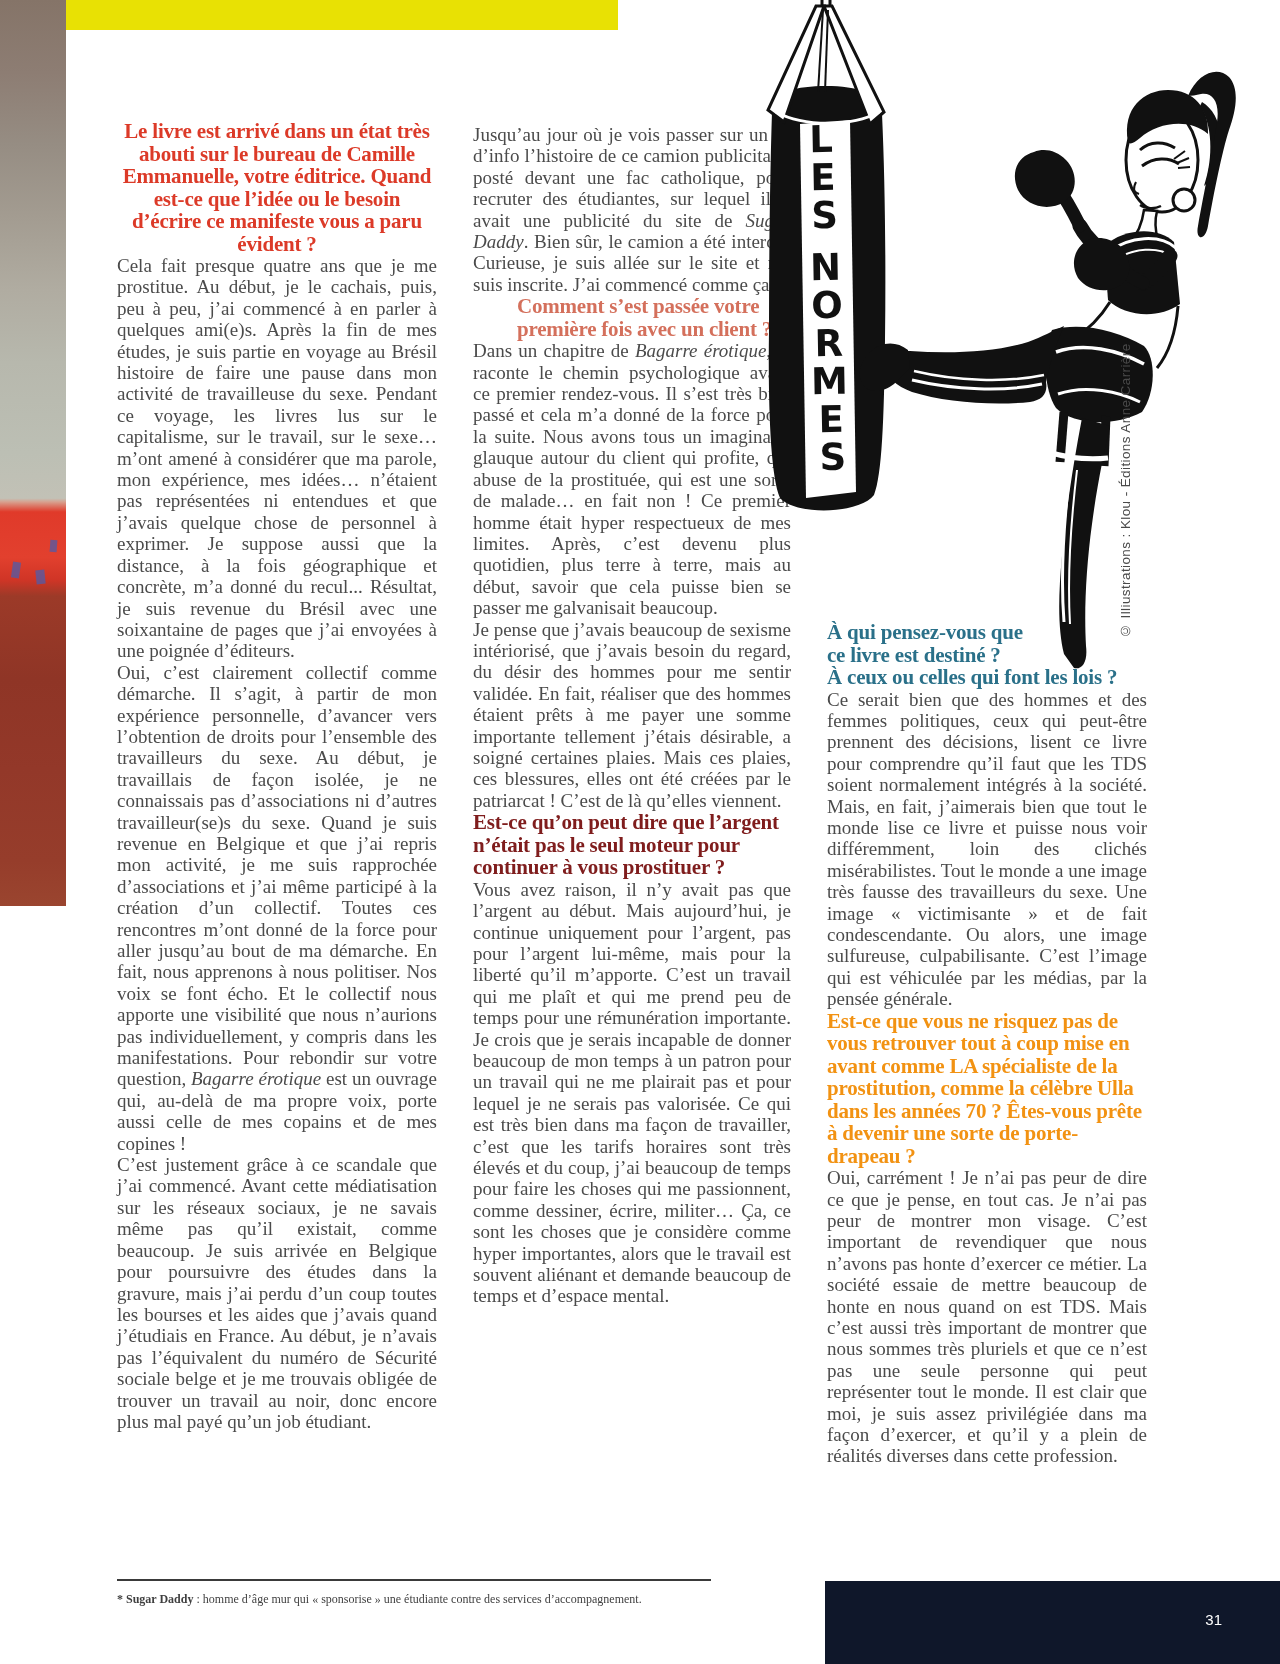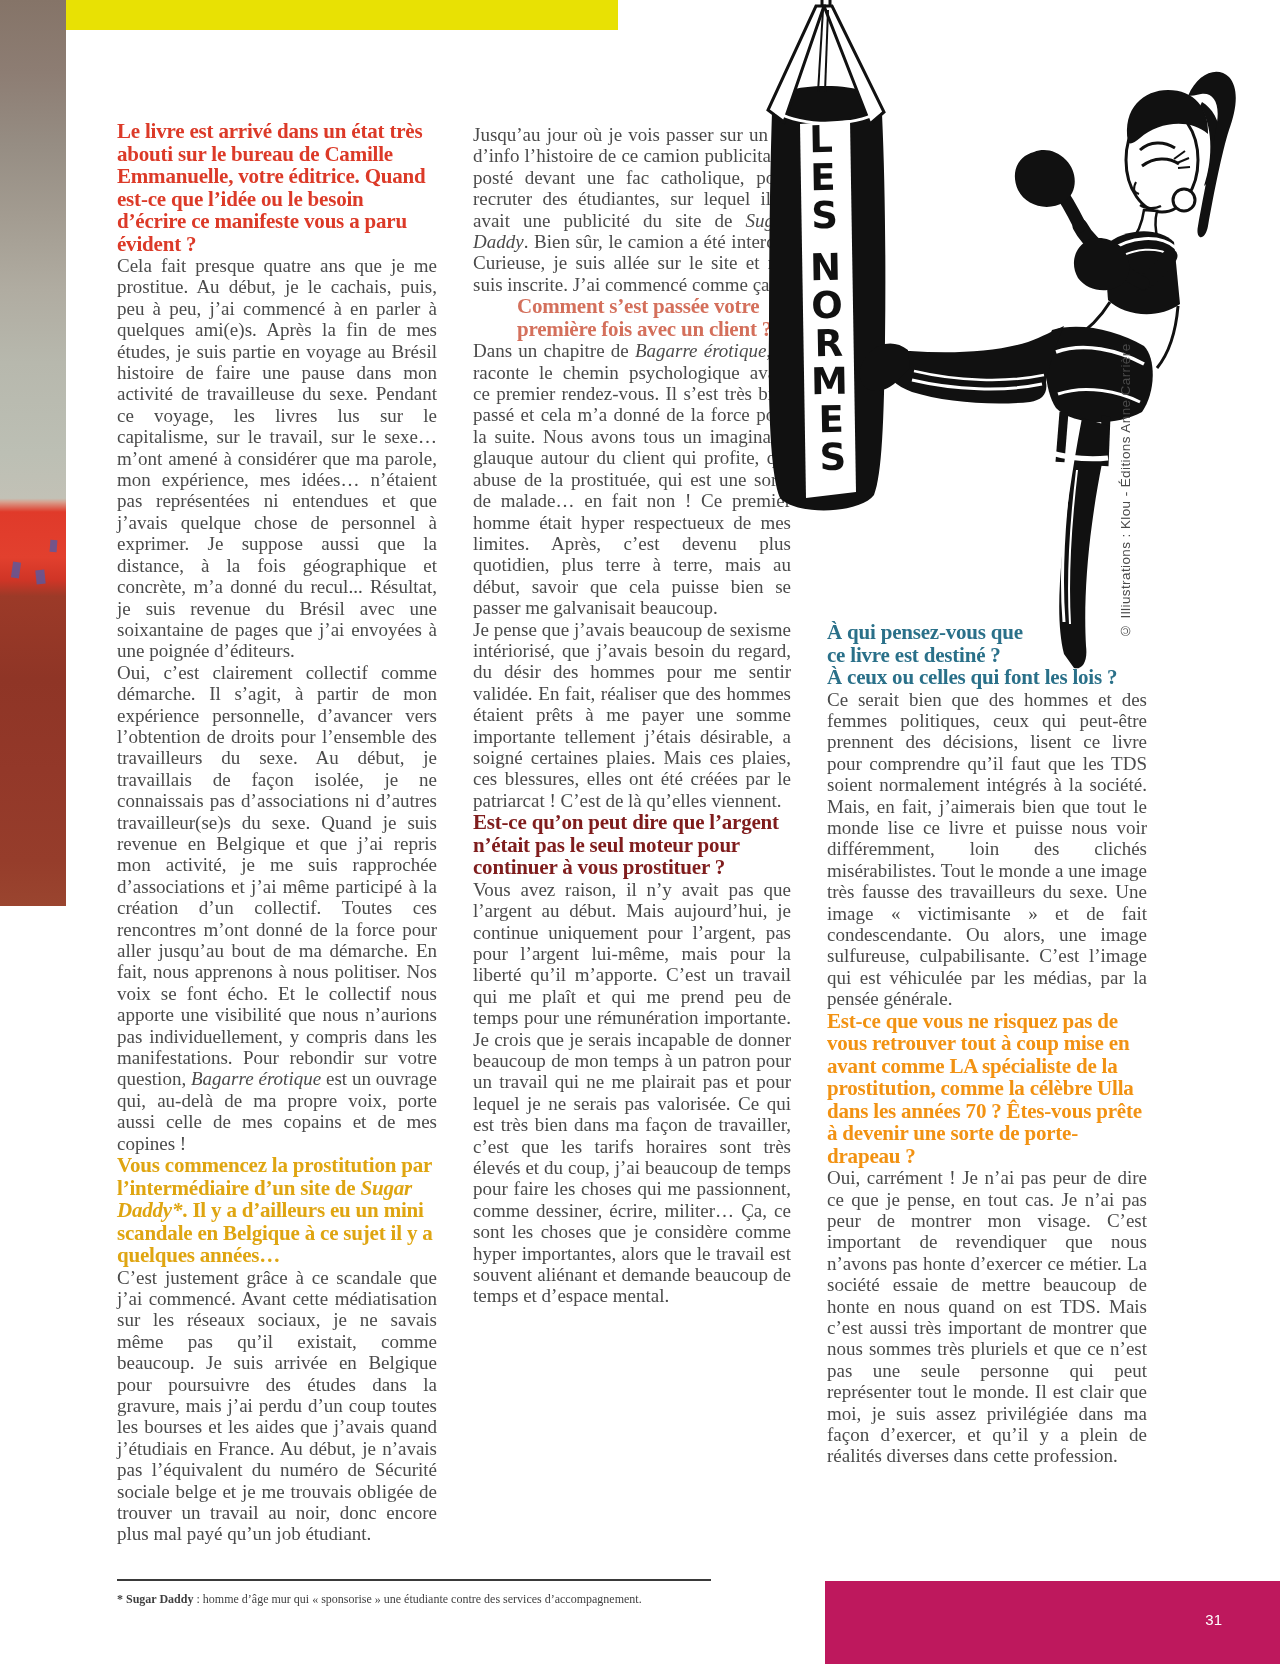--- a/index.html
+++ b/index.html
@@ -70,24 +70,23 @@
 
 <div class="photo-strip">
   <div class="strip-mark" style="left:12px;top:562px;width:8px;height:16px;transform:rotate(8deg);"></div>
   <div class="strip-mark" style="left:36px;top:570px;width:9px;height:14px;transform:rotate(-6deg);"></div>
   <div class="strip-mark" style="left:50px;top:540px;width:7px;height:12px;transform:rotate(4deg);"></div>
 </div>
 
 <div class="yellow-bar" id="yellowbar" style="background: rgb(232, 225, 4);"></div>
 
 <div class="col" id="col-left">
-  <p class="h first" style="color: rgb(220, 58, 40);"><span>Le livre est arrivé dans un état très abouti sur le bureau de Camille Emmanuelle, votre éditrice. Quand est-ce que l’idée ou le besoin d’écrire ce manifeste vous a paru évident ?</span></p>
+  <p class="h first" style="color: rgb(220, 58, 40); text-align: center;"><span>Le livre est arrivé dans un état très abouti sur le bureau de Camille Emmanuelle, votre éditrice. Quand est-ce que l’idée ou le besoin d’écrire ce manifeste vous a paru évident ?</span></p>
   <p><span>Cela fait presque quatre ans que je me prostitue. Au début, je le cachais, puis, peu à peu, j’ai commencé à en parler à quelques ami(e)s. Après la fin de mes études, je suis partie en voyage au Brésil histoire de faire une pause dans mon activité de travailleuse du sexe. Pendant ce voyage, les livres lus sur le capitalisme, sur le travail, sur le sexe… m’ont amené à considérer que ma parole, mon expérience, mes idées… n’étaient pas représentées ni entendues et que j’avais quelque chose de personnel à exprimer. Je suppose aussi que la distance, à la fois géographique et concrète, m’a donné du recul... Résultat, je suis revenue du Brésil avec une soixantaine de pages que j’ai envoyées à une poignée d’éditeurs.</span></p>
   <p><span>Oui, c’est clairement collectif comme démarche. Il s’agit, à partir de mon expérience personnelle, d’avancer vers l’obtention de droits pour l’ensemble des travailleurs du sexe. Au début, je travaillais de façon isolée, je ne connaissais pas d’associations ni d’autres travailleur(se)s du sexe. Quand je suis revenue en Belgique et que j’ai repris mon activité, je me suis rapprochée d’associations et j’ai même participé à la création d’un collectif. Toutes ces rencontres m’ont donné de la force pour aller jusqu’au bout de ma démarche. En fait, nous apprenons à nous politiser. Nos voix se font écho. Et le collectif nous apporte une visibilité que nous n’aurions pas individuellement, y compris dans les manifestations. Pour rebondir sur votre question, </span><span class="it">Bagarre érotique</span><span> est un ouvrage qui, au-delà de ma propre voix, porte aussi celle de mes copains et de mes copines !</span></p>
-  <p class="h" style="color: rgb(223, 165, 17);"><span>Vous commencez la prostitution par l’intermédiaire d’un site de </span><span class="it">Sugar Daddy*</span><span>. Il y a d’ailleurs eu un mini scandale en Belgique à ce sujet il y a quelques années…</span></p>
   <p><span>C’est justement grâce à ce scandale que j’ai commencé. Avant cette médiatisation sur les réseaux sociaux, je ne savais même pas qu’il existait, comme beaucoup. Je suis arrivée en Belgique pour poursuivre des études dans la gravure, mais j’ai perdu d’un coup toutes les bourses et les aides que j’avais quand j’étudiais en France. Au début, je n’avais pas l’équivalent du numéro de Sécurité sociale belge et je me trouvais obligée de trouver un travail au noir, donc encore plus mal payé qu’un job étudiant.</span></p>
 </div>
 
 <div class="col" id="col-middle">
   <p><span>Jusqu’au jour où je vois passer sur un fil d’info l’histoire de ce camion publicitaire posté devant une fac catholique, pour recruter des étudiantes, sur lequel il y avait une publicité du site de </span><span class="it">Sugar Daddy</span><span>. Bien sûr, le camion a été interdit. Curieuse, je suis allée sur le site et me suis inscrite. J’ai commencé comme ça.</span></p>
   <p class="h" style="color: rgb(212, 112, 92); margin-left: 44px;"><span>Comment s’est passée votre première fois avec un client ?</span></p>
   <p><span>Dans un chapitre de </span><span class="it">Bagarre érotique</span><span>, je raconte le chemin psychologique avant ce premier rendez-vous. Il s’est très bien passé et cela m’a donné de la force pour la suite. Nous avons tous un imaginaire glauque autour du client qui profite, qui abuse de la prostituée, qui est une sorte de malade… en fait non ! Ce premier homme était hyper respectueux de mes limites. Après, c’est devenu plus quotidien, plus terre à terre, mais au début, savoir que cela puisse bien se passer me galvanisait beaucoup.</span></p>
   <p><span>Je pense que j’avais beaucoup de sexisme intériorisé, que j’avais besoin du regard, du désir des hommes pour me sentir validée. En fait, réaliser que des hommes étaient prêts à me payer une somme importante tellement j’étais désirable, a soigné certaines plaies. Mais ces plaies, ces blessures, elles ont été créées par le patriarcat ! C’est de là qu’elles viennent.</span></p>
   <p class="h" style="color: #7f1d1d;"><span>Est-ce qu’on peut dire que l’argent n’était pas le seul moteur pour continuer à vous prostituer ?</span></p>
   <p><span>Vous avez raison, il n’y avait pas que l’argent au début. Mais aujourd’hui, je continue uniquement pour l’argent, pas pour l’argent lui-même, mais pour la liberté qu’il m’apporte. C’est un travail qui me plaît et qui me prend peu de temps pour une rémunération importante. Je crois que je serais incapable de donner beaucoup de mon temps à un patron pour un travail qui ne me plairait pas et pour lequel je ne serais pas valorisée. Ce qui est très bien dans ma façon de travailler, c’est que les tarifs horaires sont très élevés et du coup, j’ai beaucoup de temps pour faire les choses qui me passionnent, comme dessiner, écrire, militer… Ça, ce sont les choses que je considère comme hyper importantes, alors que le travail est souvent aliénant et demande beaucoup de temps et d’espace mental.</span></p>
@@ -186,15 +185,15 @@
     <path d="M336,452 C356,458 378,460 396,458" fill="none" stroke="#fff" stroke-width="5"></path>
   </g>
 </svg>
 </div>
 
 <div class="credit">© Illiustrations : Klou - Éditions Anne Carrière</div>
 
 <div class="footnote-rule"></div>
 <div class="footnote"><span class="b">* Sugar Daddy</span><span> : homme d’âge mur qui « sponsorise » une étudiante contre des services d’accompagnement.</span></div>
 
-<div class="footer-red" id="footerred" style="background: #be185d;">
+<div class="footer-red" id="footerred" style="background: #0f172a;">
   <span class="folio">31</span>
 </div>
 
 </body></html>

